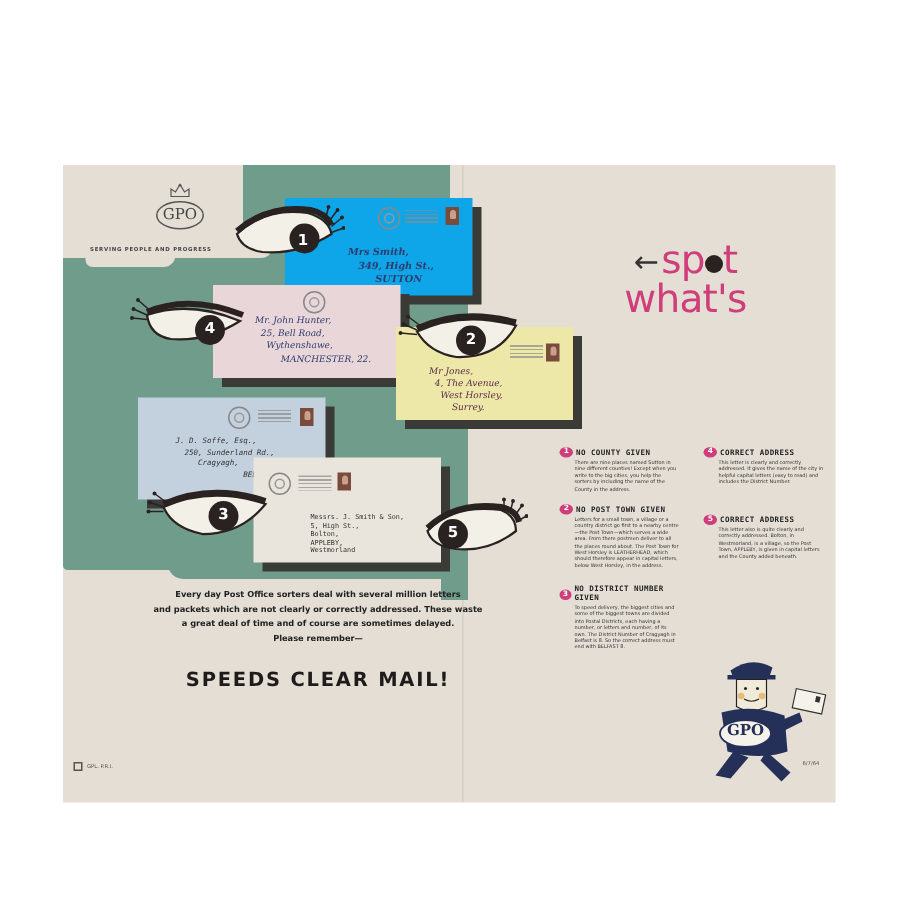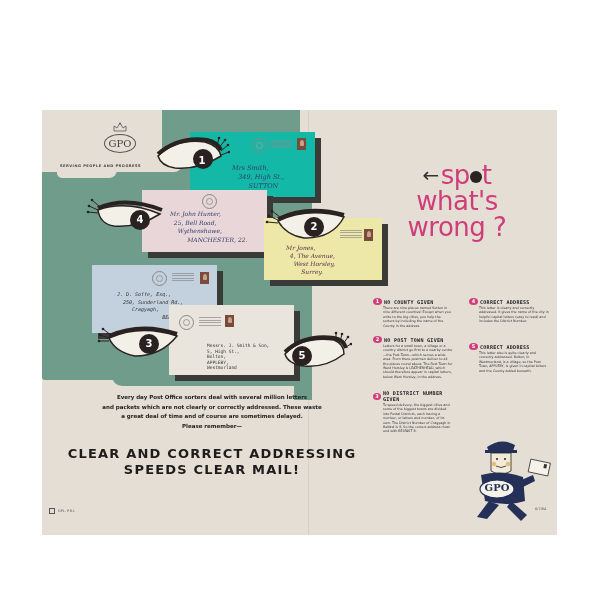--- a/index.html
+++ b/index.html
@@ -65,21 +65,21 @@
     <div class="crown">
       <svg width="14" height="10" viewBox="0 0 14 10">
           <path d="M1 9 L1 4 L4 6 L7 1 L10 6 L13 4 L13 9 Z" fill="none" stroke="#555" stroke-width="0.8"></path>
           <circle cx="7" cy="1.5" r="0.9" fill="#555"></circle>
         </svg>
     </div>
     <div class="gpo-oval">GPO</div>
   </div>
   <div class="tagline">SERVING PEOPLE AND PROGRESS</div>
 
-  <div class="env" style="left:148px;top:22px;width:125px;height:65px;background:#14b8a6;">
+  <div class="env" style="left:148px;top:22px;width:125px;height:65px;background:#0ea5e9;font-weight:bold;">
     <div class="postmark" style="left:62px;top:6px;"></div>
     <div class="wavy" style="left:80px;top:8px;"></div>
     <div class="stamp" style="left:107px;top:6px;"></div>
     <div class="addr" style="left:42px;top:32px;">Mrs Smith,
    349, High St.,
         SUTTON</div>
   </div>
 
   <div class="env" style="left:100px;top:80px;width:125px;height:62px;background:#e8d6d8;">
     <div class="postmark" style="left:60px;top:4px;"></div>
@@ -221,21 +221,20 @@
   <div class="headline">
     <span class="line">
       <span class="spot-wrap">
         <span class="arrow">←</span>
           <span>sp</span>
           <span class="dot"></span>
           <span>t</span>
       </span>
     </span>
     <span class="line">what's</span>
-    <span class="line">wrong ?</span>
   </div>
 
   <div class="ans" style="left:331px;top:188px;">
     <div class="ans-head">
         <span class="badge">1</span>
         <span class="ans-title">NO COUNTY GIVEN</span>
       </div>
     <div class="ans-body">There are nine places named Sutton in nine different counties! Except when you write to the big cities, you help the sorters by including the name of the County in the address.</div>
   </div>
   <div class="ans" style="left:331px;top:226px;">
@@ -268,21 +267,20 @@
   </div>
 
   <div class="body-text">
     <div>Every day Post Office sorters deal with several million letters</div>
     <div>and packets which are not clearly or correctly addressed. These waste</div>
     <div>a great deal of time and of course are sometimes delayed.</div>
     <div>Please remember—</div>
   </div>
 
   <div class="slogan">
-    <div>CLEAR AND CORRECT ADDRESSING</div>
     <div>SPEEDS CLEAR MAIL!</div>
   </div>
 
   <div class="postman">
     <svg width="90" height="90" viewBox="0 0 90 90">
 
       <path d="M20 12 Q34 2 48 10 L46 16 L22 17 Z" fill="#243057"></path>
       <rect x="18" y="15" width="32" height="3" fill="#243057"></rect>
 
       <path d="M24 18 L44 18 L44 36 Q34 42 24 36 Z" fill="#f1ead9" stroke="#222" stroke-width="0.8"></path>

